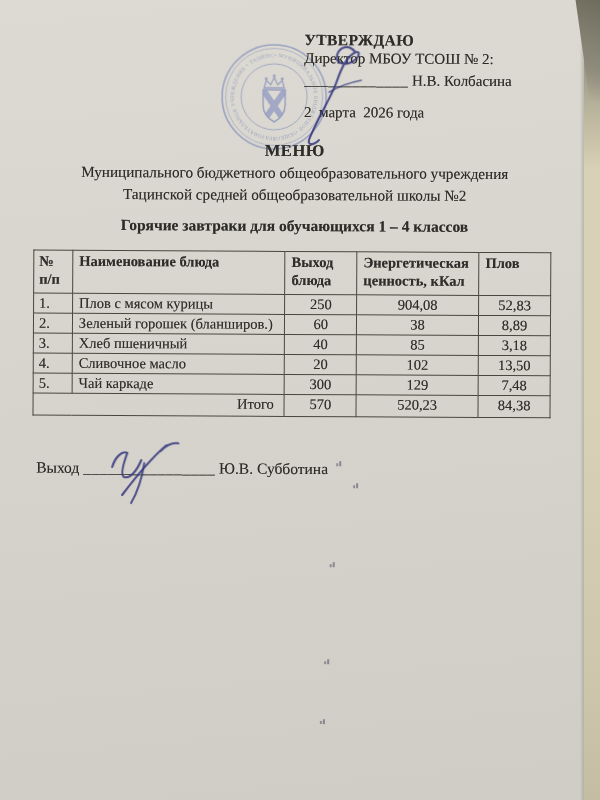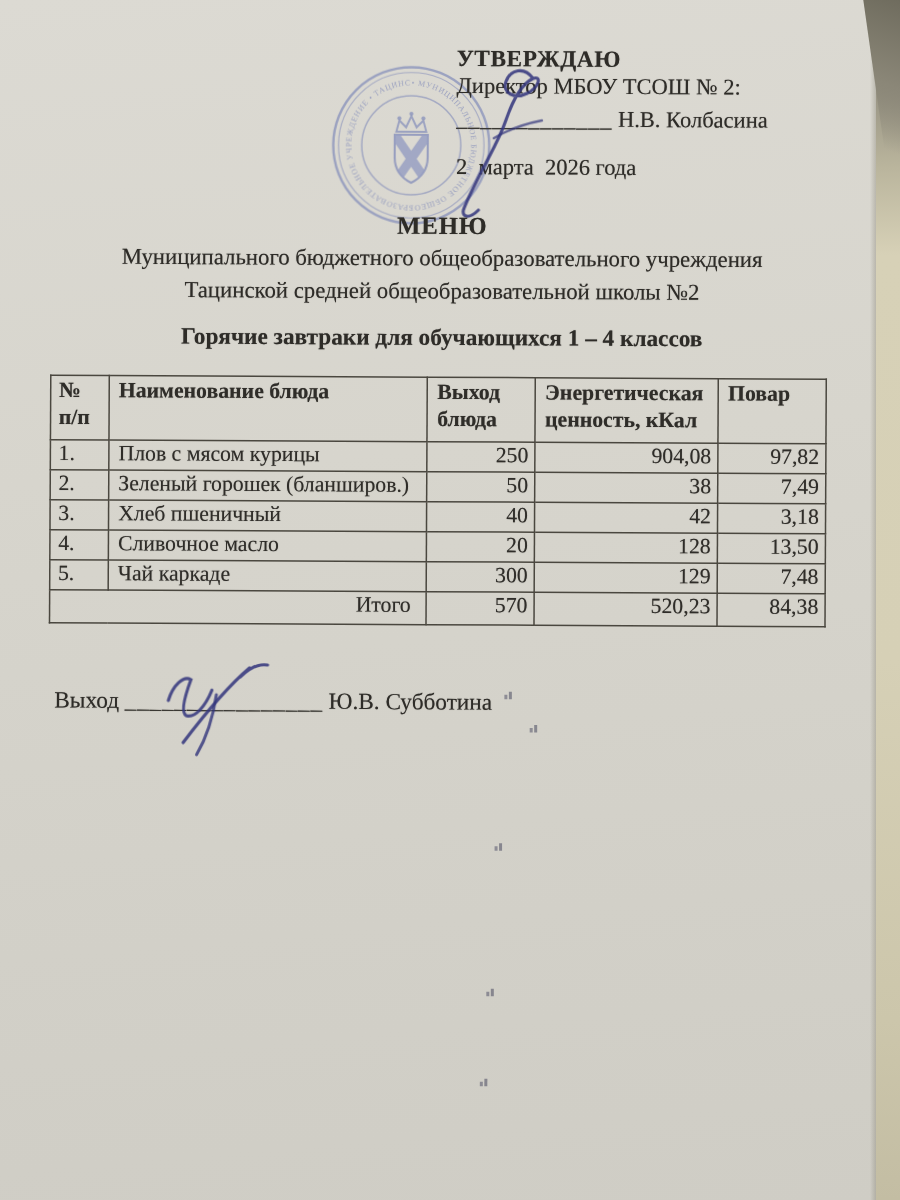--- a/index.html
+++ b/index.html
@@ -30,21 +30,21 @@
   .org2{top:186px;font-size:15.2px;}
   .section{top:217px;font-weight:bold;font-size:15.5px;}
   
   table{position:absolute;left:33px;top:251px;width:518px;border-collapse:collapse;
         font-size:14.5px;color:#2f2d29;}
   th,td{border:1px solid #4a473f;padding:1px 4px;vertical-align:top;
         text-shadow:0 0 .6px rgba(46,44,40,.5);}
   th{font-weight:bold;text-align:left;white-space:pre-line;line-height:18px;height:40px;padding-left:6px;}
   td{height:17px;line-height:17px;}
   td.name{padding-left:6px;}
-  td.num{text-align:right;}
+  td.num{text-align:center;}
   td.idx{padding-left:5px;}
   tr.total td{height:19px;}
   td.total-label{text-align:right;padding-right:10px;border-left:1px solid #4a473f;}
   
   .footer{left:37px;top:460px;font-size:15.5px;white-space:pre;}
   
   .stamp{position:absolute;left:218px;top:42px;width:110px;height:110px;
          opacity:.8;filter:blur(.35px);}
   
   .sig{position:absolute;filter:blur(.25px);}
@@ -117,50 +117,50 @@
       </colgroup>
       <thead>
         <tr>
           <th style="padding-left:5px">№
 п/п</th>
           <th>Наименование блюда</th>
           <th>Выход
 блюда</th>
           <th>Энергетическая
 ценность, кКал</th>
-          <th>Повар</th>
+          <th>Плов</th>
         </tr>
       </thead>
       <tbody>
         <tr>
           <td class="idx">1.</td>
           <td class="name">Плов с мясом курицы</td>
           <td class="num">250</td>
           <td class="num">904,08</td>
-          <td class="num">97,82</td>
+          <td class="num">52,83</td>
         </tr>
         <tr>
           <td class="idx">2.</td>
           <td class="name">Зеленый горошек (бланширов.)</td>
-          <td class="num">50</td>
+          <td class="num">60</td>
           <td class="num">38</td>
-          <td class="num">7,49</td>
+          <td class="num">8,89</td>
         </tr>
         <tr>
           <td class="idx">3.</td>
           <td class="name">Хлеб пшеничный</td>
           <td class="num">40</td>
-          <td class="num">42</td>
+          <td class="num">85</td>
           <td class="num">3,18</td>
         </tr>
         <tr>
           <td class="idx">4.</td>
           <td class="name">Сливочное масло</td>
           <td class="num">20</td>
-          <td class="num">128</td>
+          <td class="num">102</td>
           <td class="num">13,50</td>
         </tr>
         <tr>
           <td class="idx">5.</td>
           <td class="name">Чай каркаде</td>
           <td class="num">300</td>
           <td class="num">129</td>
           <td class="num">7,48</td>
         </tr>
         <tr class="total">

